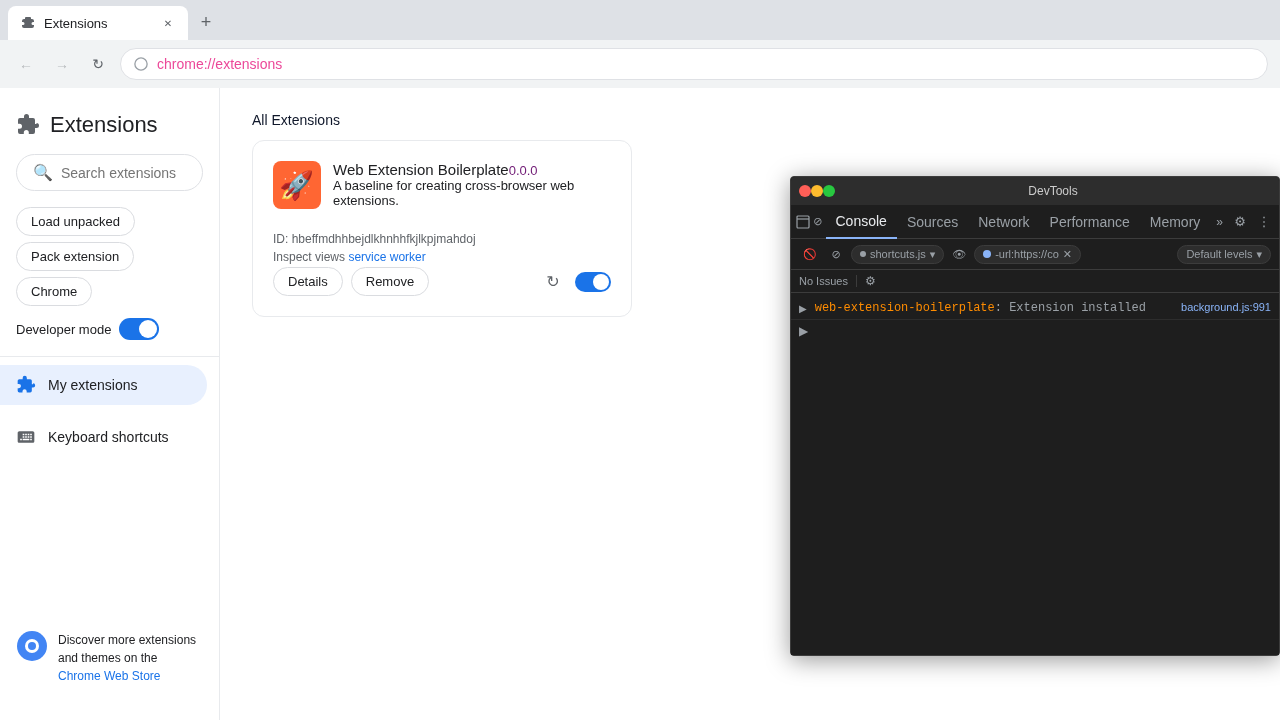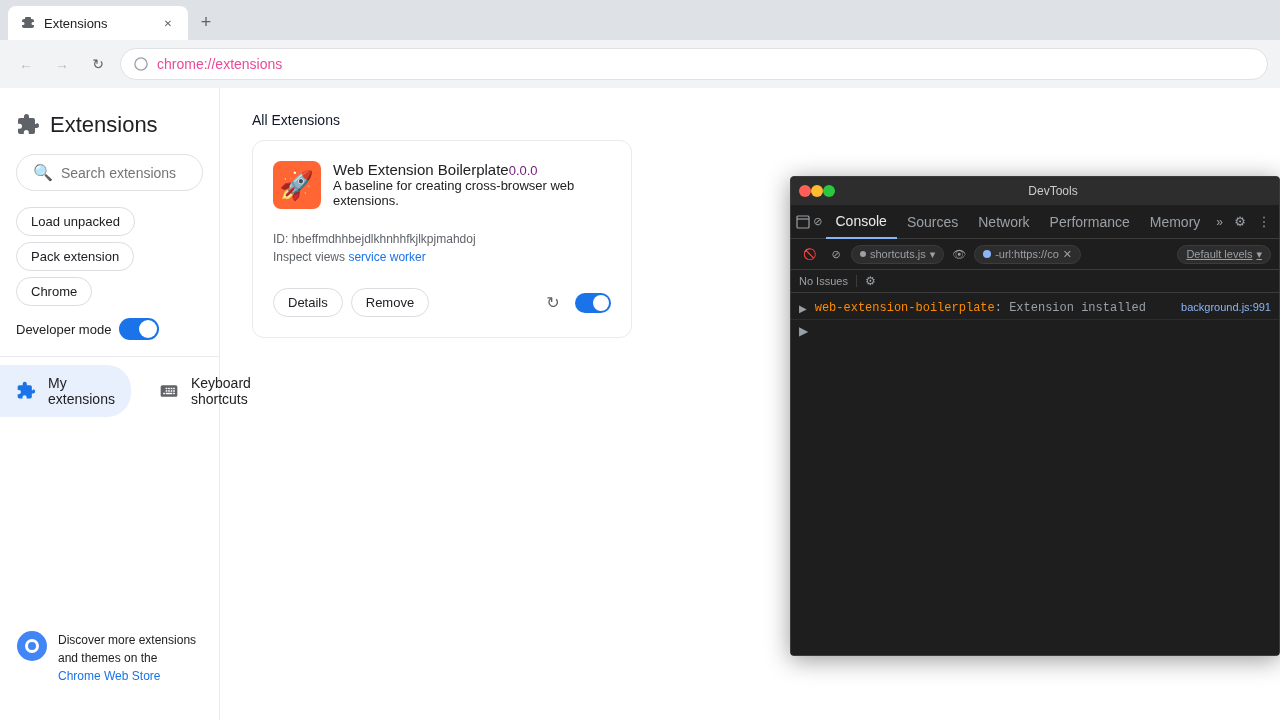--- a/index.html
+++ b/index.html
@@ -24,21 +24,21 @@
     .site-icon { width: 16px; height: 16px; display: flex; align-items: center; justify-content: center; }
     .address-text { font-size: 14px; color: #ec4899; }
 
     
     .page-content { flex: 1; display: flex; background: #fff; overflow: hidden; }
 
     
     .sidebar { width: 220px; background: #fff; border-right: 1px solid #e8eaed; padding: 16px 0; display: flex; flex-direction: column; }
     .sidebar-header { display: flex; align-items: center; gap: 10px; padding: 8px 16px 16px; }
     .sidebar-title { font-size: 22px; font-weight: 500; color: #202124; }
-    .sidebar-actions { display: flex; flex-direction: row; gap: 0; padding: 8px 0; }
+    .sidebar-actions { display: flex; flex-direction: column; gap: 12px; padding: 8px 0; }
     .sidebar-nav-item { display: flex; align-items: center; gap: 12px; padding: 10px 16px; cursor: pointer; border-radius: 0 24px 24px 0; margin-right: 12px; }
     .sidebar-nav-item.active { background: #e8f0fe; }
     .sidebar-nav-icon { width: 20px; height: 20px; display: flex; align-items: center; justify-content: center; color: #1a73e8; }
     .sidebar-nav-label { font-size: 14px; color: #202124; }
 
     
     .top-actions { display: flex; align-items: center; gap: 8px; padding: 16px 24px 16px; border-bottom: 1px solid #e8eaed; }
     .toggle { width: 40px; height: 22px; border-radius: 11px; background: #1a73e8; position: relative; cursor: pointer; }
     .toggle-knob { width: 18px; height: 18px; border-radius: 50%; background: #fff; position: absolute; top: 2px; right: 2px; }
     .btn-outline { border: 1px solid #dadce0; border-radius: 16px; padding: 6px 14px; font-size: 13px; cursor: pointer; background: #fff; color: #202124; }
@@ -51,21 +51,21 @@
 
     
     .ext-section { padding: 0 32px; }
     .ext-section-title { font-size: 14px; color: #0f172a; margin-bottom: 12px; }
     .ext-card { border: 1px solid #e8eaed; border-radius: 12px; padding: 20px; width: 380px; background: #fff; }
     .ext-header { display: flex; align-items: flex-start; gap: 12px; margin-bottom: 12px; }
     .ext-name { font-size: 15px; font-weight: 500; color: #202124; }
     .ext-version { font-size: 13px; color: #701a75; }
     .ext-desc { font-size: 13px; color: #202124; margin-bottom: 12px; }
     .ext-id { font-size: 12px; color: #5f6368; margin-bottom: 4px; }
-    .ext-worker-row { font-size: 12px; color: #5f6368; margin-bottom: 24px; }
+    .ext-worker-row { font-size: 12px; color: #5f6368; margin-bottom: 3px; }
     .ext-worker-link { color: #1a73e8; text-decoration: none; }
     .ext-footer { display: flex; align-items: center; gap: 8px; }
     .btn-details { border: 1px solid #dadce0; border-radius: 16px; padding: 6px 14px; font-size: 13px; cursor: pointer; background: #fff; color: #202124; }
     .btn-remove { border: 1px solid #dadce0; border-radius: 16px; padding: 6px 14px; font-size: 13px; cursor: pointer; background: #fff; color: #202124; }
     .refresh-icon-btn { margin-left: auto; width: 28px; height: 28px; display: flex; align-items: center; justify-content: center; cursor: pointer; color: #5f6368; }
     .ext-toggle { width: 36px; height: 20px; border-radius: 10px; background: #1a73e8; position: relative; cursor: pointer; }
     .ext-toggle-knob { width: 16px; height: 16px; border-radius: 50%; background: #fff; position: absolute; top: 2px; right: 2px; }
 
     
     .discover-row { display: flex; align-items: flex-start; gap: 10px; padding: 20px 16px; }
@@ -100,21 +100,21 @@
     .dt-title { flex: 1; text-align: center; color: #ccc; font-size: 12px; }
     .dt-tabs { background: #1e1e1e; display: flex; align-items: center; border-bottom: 1px solid #3c3c3c; padding: 0 4px; height: 34px; }
     .dt-tab { padding: 0 10px; height: 34px; display: flex; align-items: center; font-size: 14px; color: #9aa0a6; cursor: pointer; white-space: nowrap; }
     .dt-tab.active { color: #e8eaed; border-bottom: 2px solid #8ab4f8; }
     .dt-tab-more { color: #9aa0a6; padding: 0 6px; cursor: pointer; font-size: 12px; }
     .dt-toolbar { background: #1e1e1e; display: flex; align-items: center; padding: 4px 8px; gap: 4px; border-bottom: 1px solid #3c3c3c; }
     .dt-icon-btn { width: 22px; height: 22px; display: flex; align-items: center; justify-content: center; border-radius: 3px; cursor: pointer; color: #9aa0a6; font-size: 12px; }
     .dt-filter-pill { background: #2d2d2d; border: 1px solid #3c3c3c; border-radius: 10px; padding: 2px 8px; font-size: 11px; color: #9aa0a6; display: flex; align-items: center; gap: 4px; cursor: pointer; }
     .dt-filter-url { background: #2d2d2d; border: 1px solid #3c3c3c; border-radius: 10px; padding: 2px 8px; font-size: 11px; color: #9aa0a6; display: flex; align-items: center; gap: 4px; cursor: pointer; }
     .dt-filter-close { color: #9aa0a6; cursor: pointer; }
-    .dt-levels { background: #2d2d2d; border: 1px solid #3c3c3c; border-radius: 10px; padding: 2px 8px; font-size: 11px; color: #9aa0a6; display: flex; align-items: center; gap: 4px; cursor: pointer; margin-left: auto; text-decoration: underline; }
+    .dt-levels { background: #2d2d2d; border: 1px solid #3c3c3c; border-radius: 10px; padding: 2px 8px; font-size: 11px; color: #9aa0a6; display: flex; align-items: center; gap: 4px; cursor: pointer; margin-left: auto; }
     .dt-status-bar { background: #1e1e1e; display: flex; align-items: center; padding: 4px 8px; gap: 8px; border-bottom: 1px solid #3c3c3c; }
     .dt-no-issues { color: #9aa0a6; font-size: 11px; }
     .dt-settings-btn { color: #9aa0a6; cursor: pointer; font-size: 12px; }
     .dt-console-body { flex: 1; background: #1e1e1e; padding: 4px 0; overflow-y: auto; }
     .dt-log-entry { display: flex; align-items: flex-start; padding: 4px 8px; border-bottom: 1px solid #2d2d2d; gap: 8px; }
     .dt-expand-btn { color: #9aa0a6; font-size: 10px; cursor: pointer; margin-top: 2px; }
     .dt-log-text { font-size: 12px; font-family: 'Courier New', monospace; color: #9aa0a6; flex: 1; }
     .dt-log-key { color: #ff8c00; }
     .dt-log-colon { color: #9aa0a6; }
     .dt-log-val { color: #9aa0a6; }

